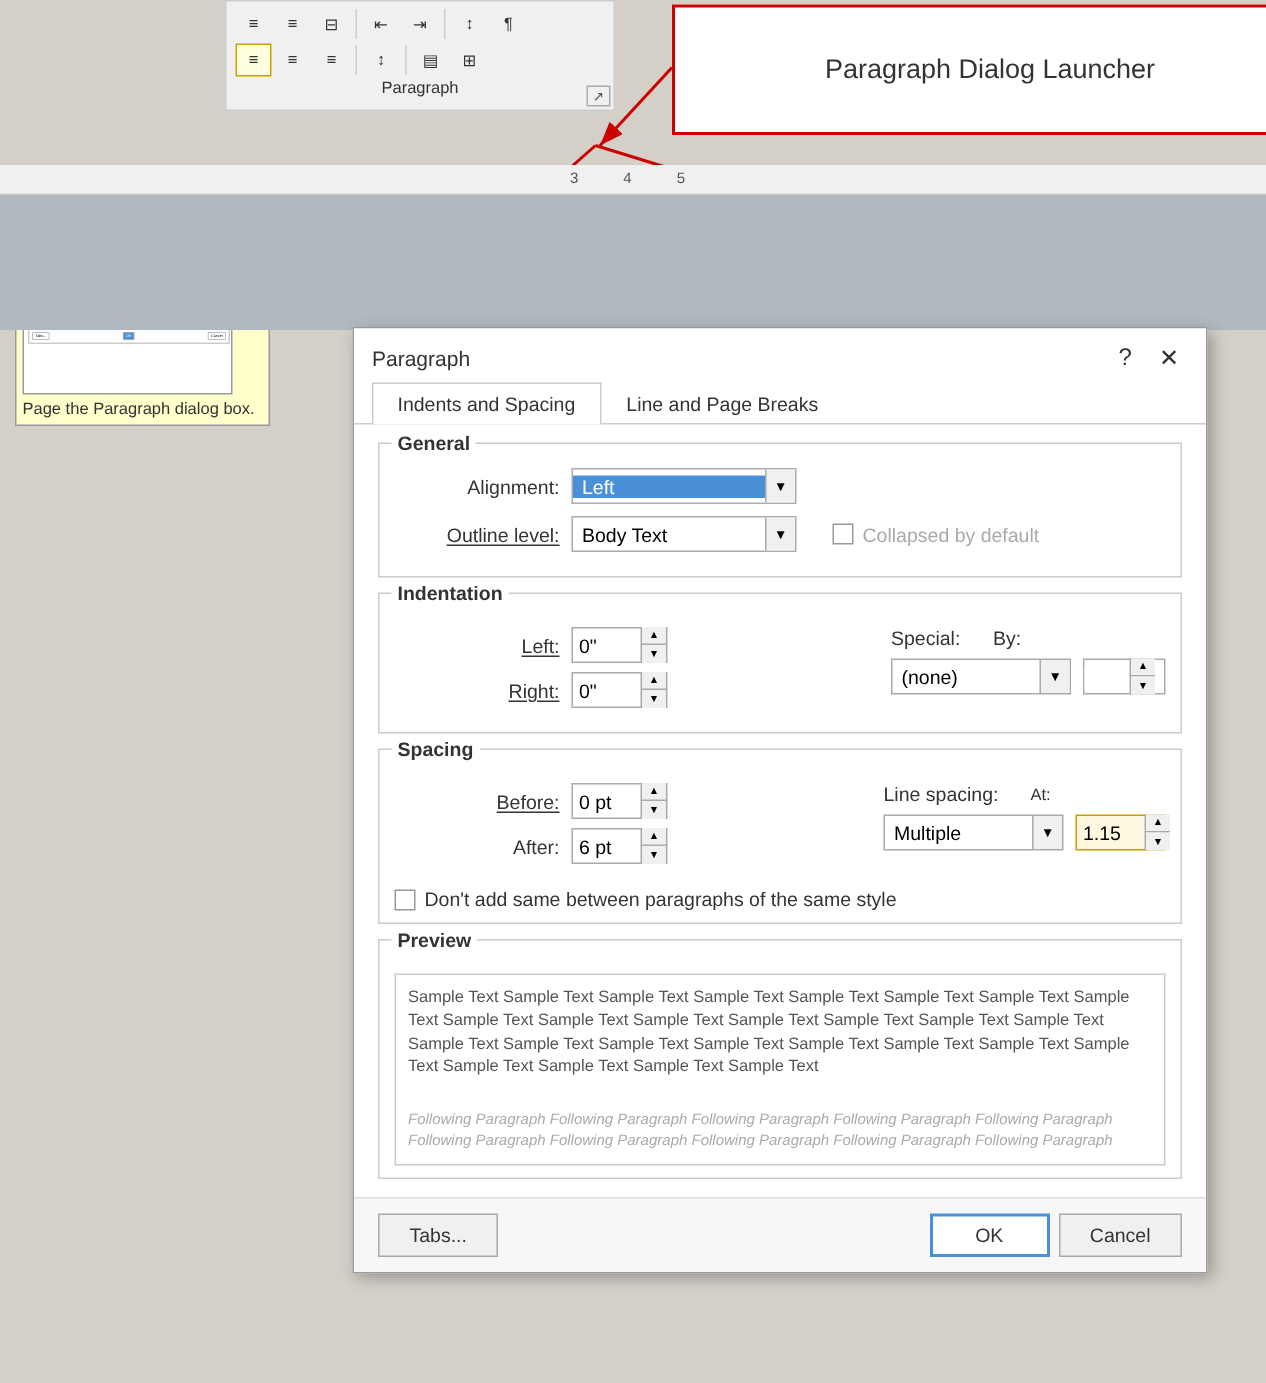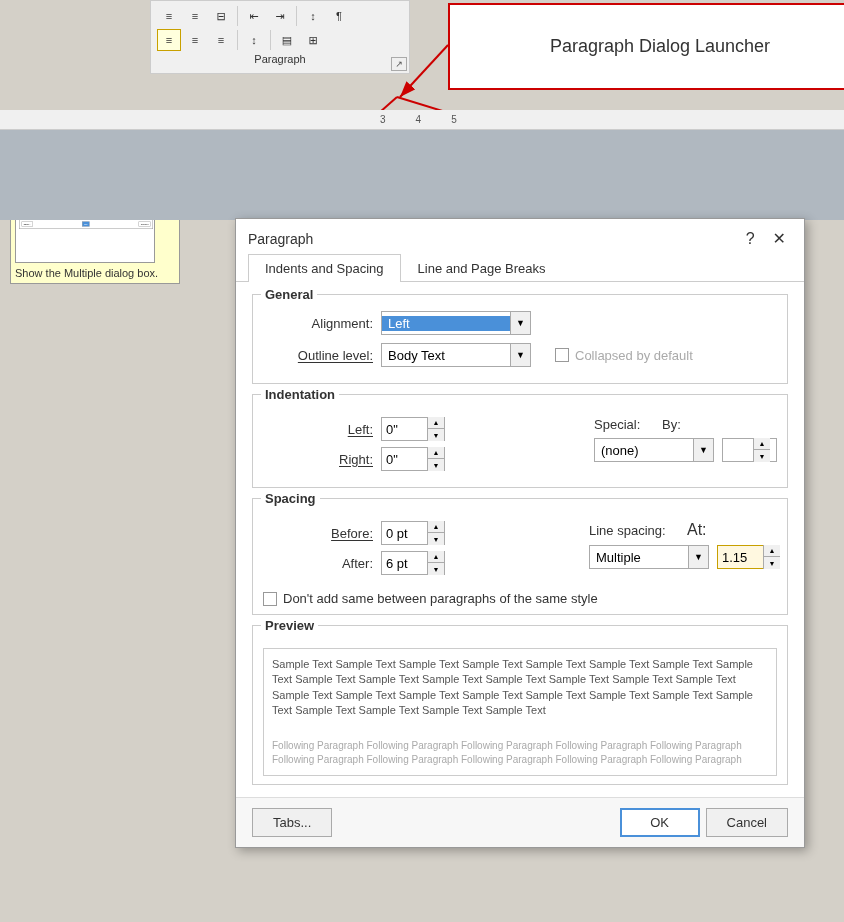--- a/index.html
+++ b/index.html
@@ -358,20 +358,21 @@
     .preview-text-sample {
       font-size: 11px;
       color: #555;
       margin-bottom: 20px;
       line-height: 1.4;
     }
     .preview-text-follow {
       font-size: 10px;
       color: #aaa;
       line-height: 1.4;
+      font-style: italic;
     }
 
     .dialog-footer {
       display: flex;
       justify-content: space-between;
       padding: 10px 16px;
       border-top: 1px solid #ddd;
       background: #f7f7f7;
     }
     .footer-left { display: flex; gap: 0; }
@@ -505,21 +506,21 @@
         </div>
         <div style="border:1px solid #ddd; padding:2px; font-size:4px; color:#aaa; margin-bottom:3px;">Preview area showing paragraph formatting</div>
         <div style="display:flex; justify-content:space-between; margin-top:2px;">
           <span style="border:1px solid #aaa; font-size:5px; padding:1px 3px;">Tabs...</span>
           <span style="border:1px solid #aaa; font-size:5px; padding:1px 3px; background:#4a90d9; color:white;">OK</span>
           <span style="border:1px solid #aaa; font-size:5px; padding:1px 3px;">Cancel</span>
         </div>
       </div>
     </div>
   </div>
-  <div class="tooltip-text">Show the Multiple dialog box.</div>
+  <div class="tooltip-text">Page the Paragraph dialog box.</div>
 </div>
 
 <div class="doc-bg"></div>
 <div class="ruler">
   <span>3</span>
   <span>4</span>
   <span>5</span>
 </div>
 
 <div class="dialog">
@@ -638,21 +639,21 @@
                 <div class="spinbox-btns">
                   <button class="spinbox-up">▲</button>
                   <button class="spinbox-down">▼</button>
                 </div>
               </div>
             </div>
           </div>
           <div style="display:flex; flex-direction:column; gap:6px; margin-left:30px;">
             <div style="display:flex; align-items:center; gap:8px;">
               <span style="font-size:13px; color:#333; width:90px;">Line spacing:</span>
-              <span style="font-size:16px; color:#333; width:20px;">At:</span>
+              <span style="font-size:11px; color:#333; width:20px;">At:</span>
             </div>
             <div style="display:flex; align-items:center; gap:8px;">
               <div class="dropdown" style="width:120px;">
                 <span class="dropdown-value">Multiple</span>
                 <span class="dropdown-arrow">▼</span>
               </div>
               <div class="spinbox" style="width:60px; background:#fff8e0; border:1px solid #c8a000;">
                 <input class="spinbox-value" type="text" readonly="" style="background: rgb(255, 248, 224);" value="1.15">
                 <div class="spinbox-btns">
                   <button class="spinbox-up">▲</button>

